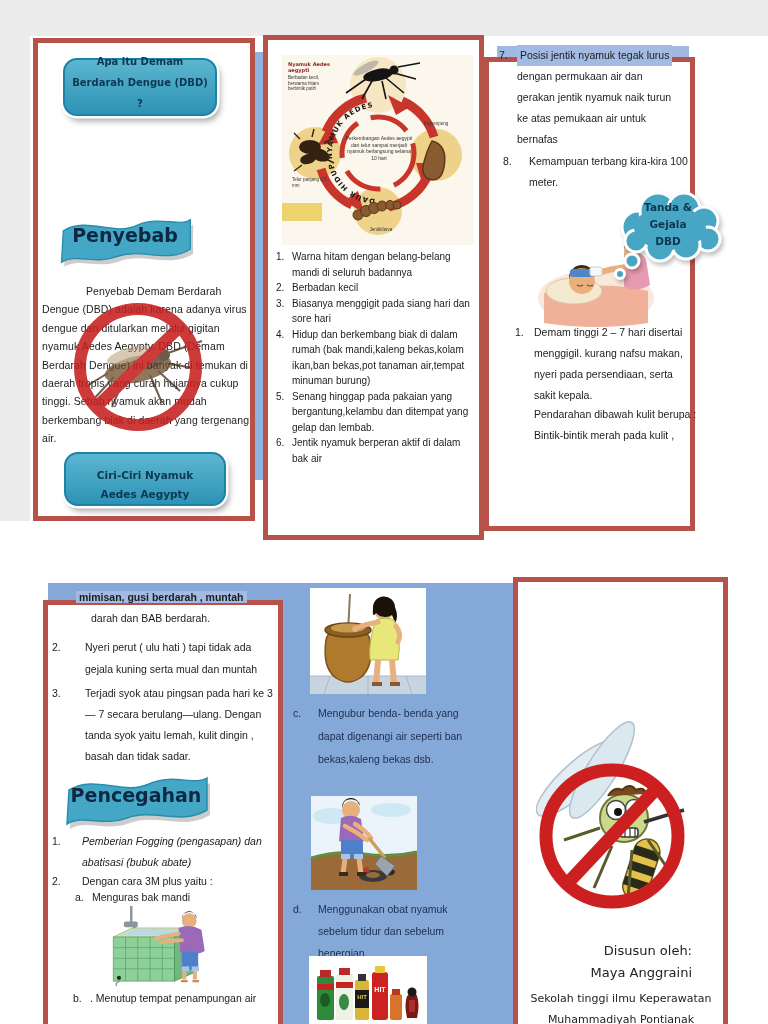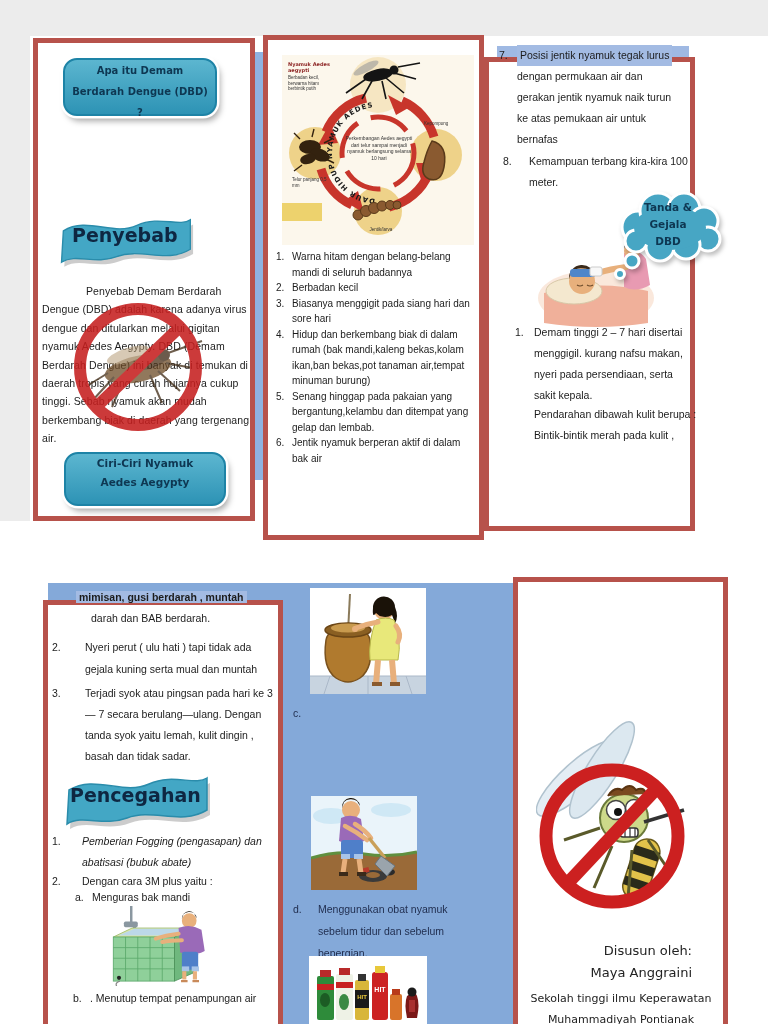--- a/index.html
+++ b/index.html
@@ -9,24 +9,24 @@
   .panel{position:absolute;background:#fff;border:5px solid #b7524b;box-sizing:border-box;z-index:2;}
   .grayband{position:absolute;background:#ececec;z-index:0;}
   .bluebit{position:absolute;background:#9fb9e3;z-index:1;}
   .bluebg{position:absolute;background:#84a9d9;z-index:1;}
   .txt{position:absolute;color:#1c1c1c;z-index:3;}
   .row{display:flex;align-items:flex-start;}
   .num{flex:0 0 auto;}
   .bubble{position:absolute;z-index:4;background:linear-gradient(180deg,#5cb6d0,#2d93b5);
           border:2px solid #1d83a6;border-radius:14px;
           box-shadow:0 0 0 2.5px #ffffff,3px 5px 6px rgba(0,0,0,.35);
-          display:flex;flex-direction:column;justify-content:flex-start;align-items:center;
+          display:flex;flex-direction:column;justify-content:flex-end;align-items:center;
           text-align:center;color:#0e3752;font-weight:bold;font-family:"DejaVu Sans",sans-serif;}
   .flag{position:absolute;z-index:4;}
-  .flag .flagtext{position:absolute;left:16px;right:0;text-align:left;
+  .flag .flagtext{position:absolute;left:0;right:0;text-align:center;
           font-family:"DejaVu Sans",sans-serif;font-weight:bold;color:#0e2742;}
   .imgbox{position:absolute;background:#fff;z-index:3;}
   .hl{background:#a3bbe3;padding:0 3px;}
   .comic{font-family:"DejaVu Sans",sans-serif;}
   .serifred{font-family:"Liberation Serif",serif;font-weight:bold;color:#c23a2d;}
   svg{display:block;}
 </style>
 </head>
 <body>
 
@@ -309,20 +309,21 @@
       <path d="M68,34 Q56,36 46,40" stroke="#e8b07c" stroke-width="5" fill="none" stroke-linecap="round"></path>
       <circle cx="45" cy="41" r="3" fill="#e8b07c"></circle>
       <path d="M86,38 q6,8 2,16" stroke="#e8b07c" stroke-width="5" fill="none" stroke-linecap="round"></path>
       <path d="M68,72 l-2,24 M82,72 l2,24" stroke="#e8b07c" stroke-width="6"></path>
       <path d="M62,96 h10 M80,96 h10" stroke="#8a5a2e" stroke-width="4"></path>
     </svg>
   </div>
 
   <div class="txt row" style="left:293px;top:702px;width:180px;font-size:10.5px;line-height:23px;color:#1f2c4d;font-weight:bold;z-index:3;">
     <span class="num" style="width:25px;font-weight:normal;">c.</span>
+    <span style="width:155px;font-weight:normal;">Mengubur benda- benda yang dapat digenangi air seperti ban bekas,kaleng bekas dsb.</span>
   </div>
 
   <div class="imgbox" style="left:311px;top:796px;width:106px;height:94px;">
     <svg width="106" height="94" viewBox="0 0 106 94">
       <rect x="0" y="0" width="106" height="94" fill="#eaf4fa"></rect>
       <ellipse cx="20" cy="20" rx="18" ry="8" fill="#cfe8f5"></ellipse>
         <ellipse cx="80" cy="14" rx="20" ry="7" fill="#cfe8f5"></ellipse>
       <path d="M0,62 q26,-8 53,-4 q27,4 53,-2 L106,94 L0,94 Z" fill="#9a6a38"></path>
       <path d="M0,62 q26,-8 53,-4 q27,4 53,-2" stroke="#5f8f3f" stroke-width="3" fill="none"></path>
       <ellipse cx="62" cy="80" rx="14" ry="6" fill="#3a3a3a"></ellipse>

